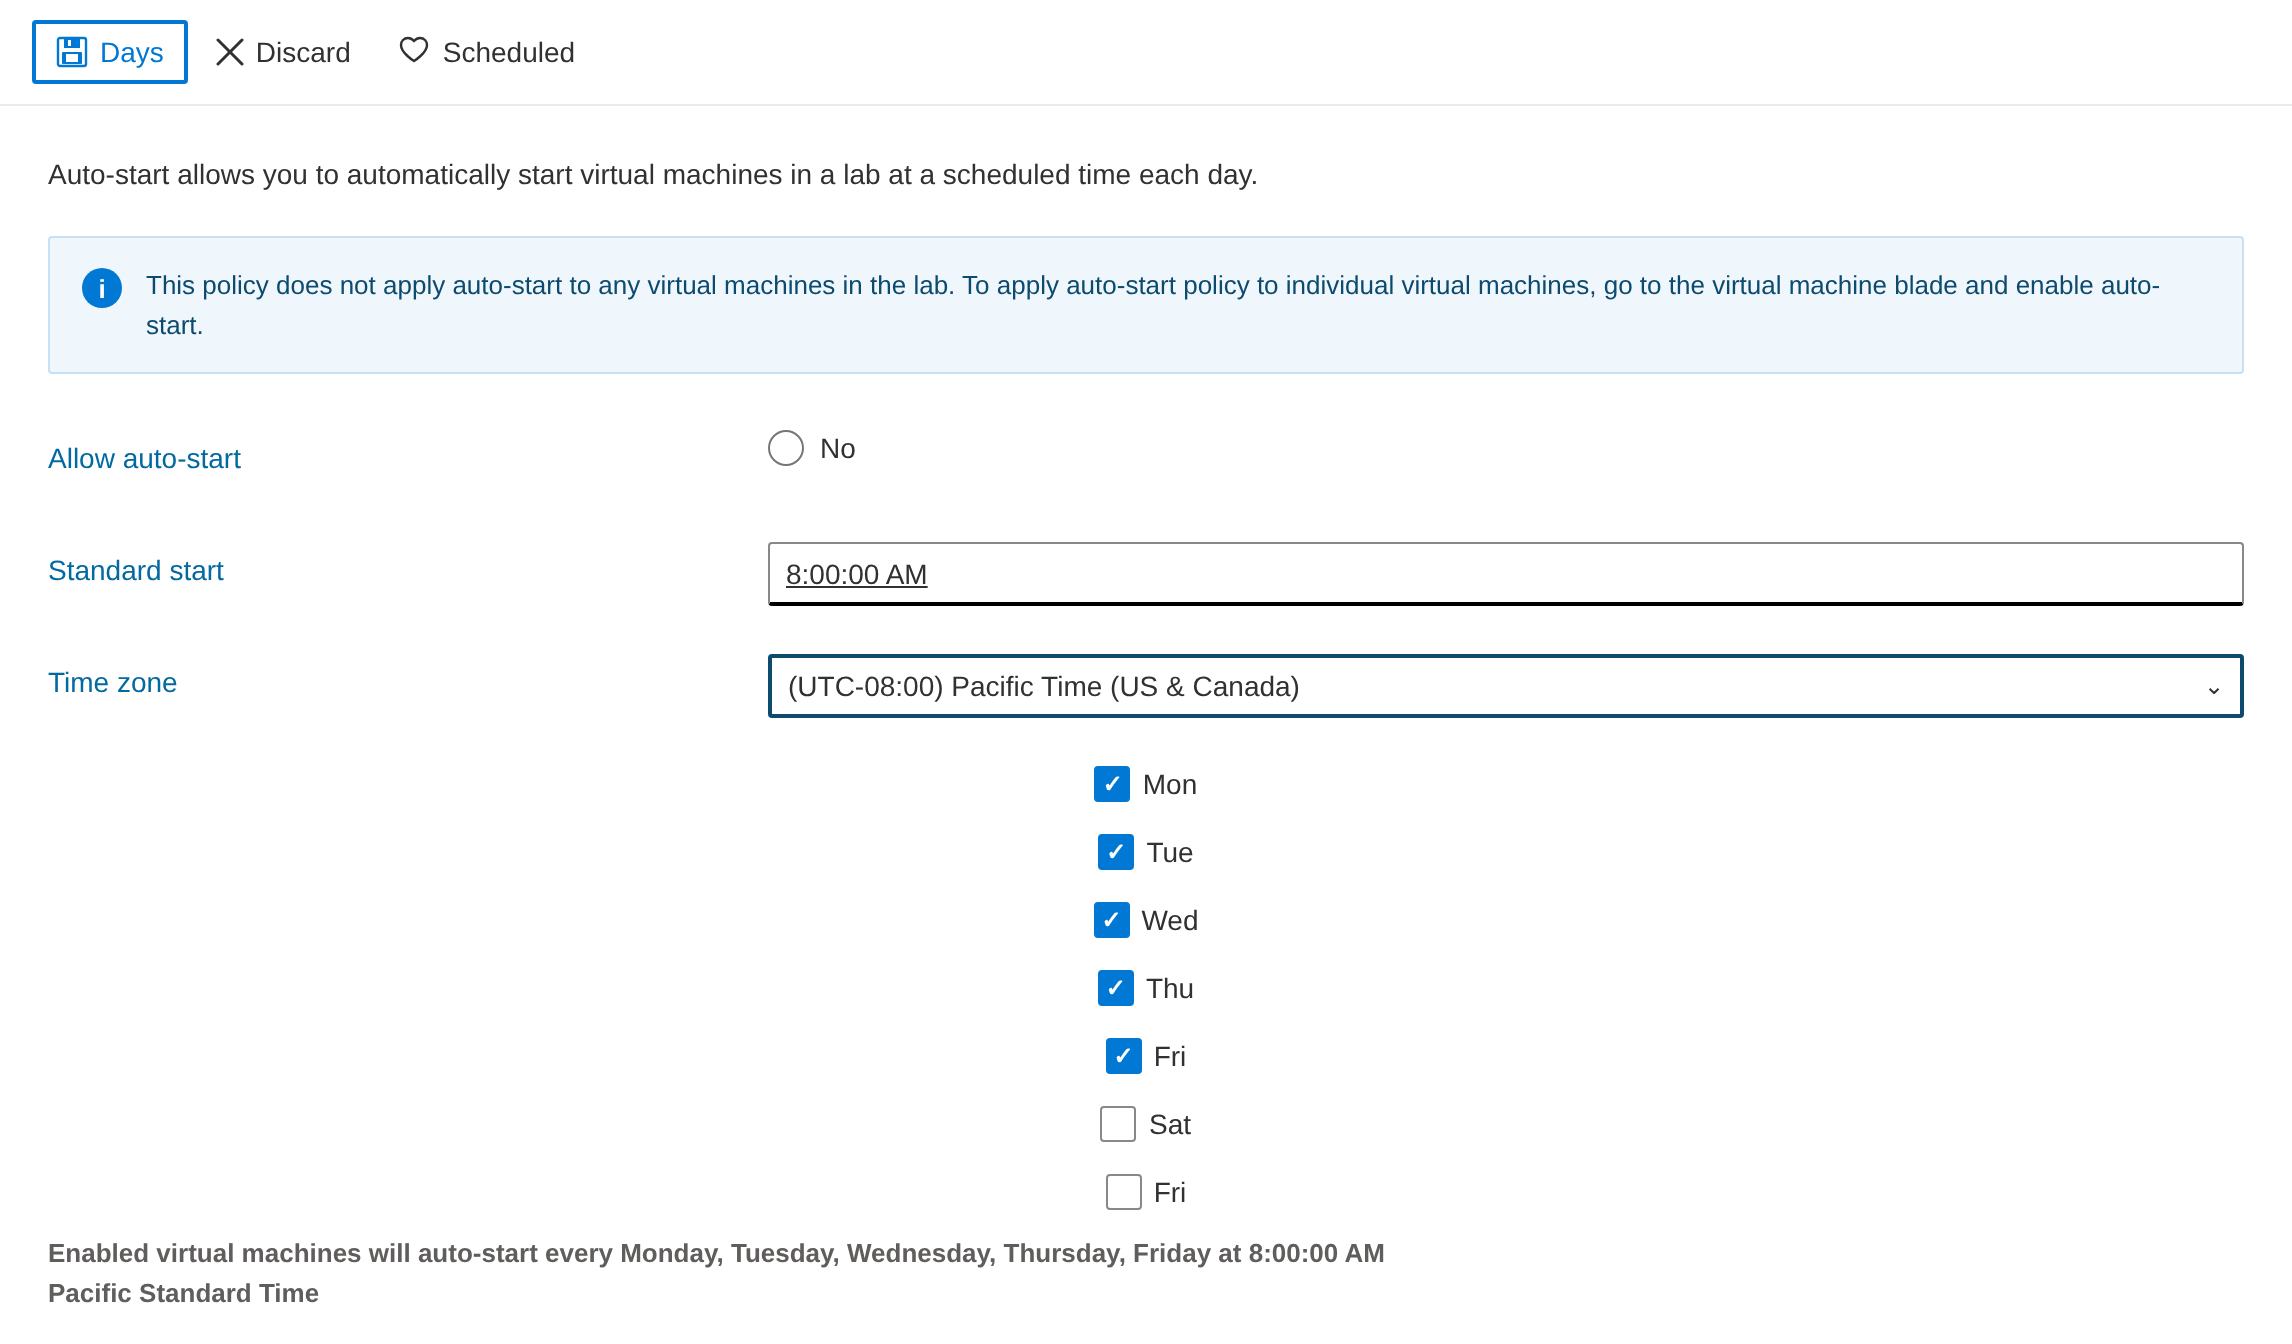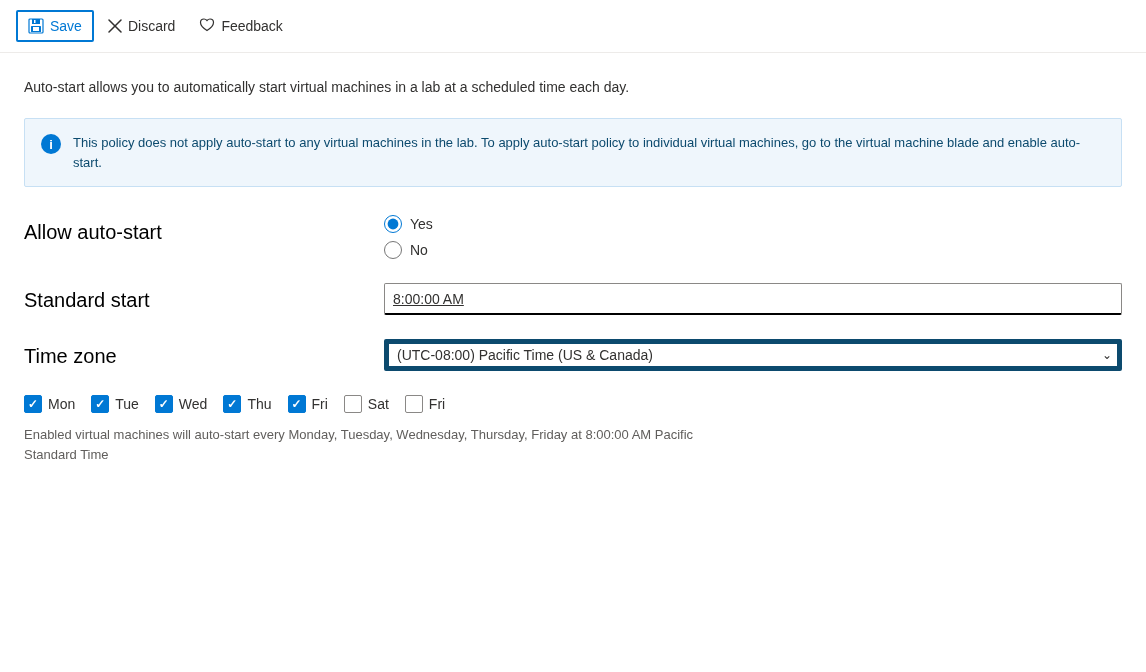--- a/index.html
+++ b/index.html
@@ -82,22 +82,22 @@
 
     
     .form-row {
       display: flex;
       align-items: flex-start;
       margin-bottom: 24px;
       min-height: 32px;
     }
     .form-label {
       width: 360px;
-      font-size: 20px;
-      color: #000000;
+      font-size: 14px;
+      color: #0369a1;
       padding-top: 6px;
       flex-shrink: 0;
     }
     .form-control {
       flex: 1;
     }
 
     
     .radio-group {
       display: flex;
@@ -136,21 +136,21 @@
     .text-input.active-input {
       border-bottom: 2px solid #000000;
       text-decoration: underline;
     }
 
     
     .select-dropdown {
       width: 100%;
       height: 32px;
       padding: 0 8px;
-      border: 5px solid #0c4a6e;
+      border: 2px solid #0c4a6e;
       font-size: 14px;
       color: #323130;
       background: #ffffff;
       appearance: none;
       -webkit-appearance: none;
       cursor: pointer;
       outline: none;
       border-radius: 2px;
       padding-right: 32px;
     }
@@ -166,20 +166,21 @@
       color: #323130;
       font-size: 12px;
     }
 
     
     .days-row {
       display: flex;
       align-items: center;
       gap: 16px;
       flex-wrap: wrap;
+      flex-direction: column;
     }
     .day-item {
       display: flex;
       align-items: center;
       gap: 6px;
       cursor: pointer;
     }
     .day-checkbox {
       width: 18px;
       height: 18px;
@@ -236,58 +237,54 @@
   <button class="toolbar-btn save-btn">
     <span class="save-icon">
       <svg width="16" height="16" viewBox="0 0 16 16" fill="none" xmlns="http://www.w3.org/2000/svg">
         <rect x="1" y="1" width="14" height="14" rx="1" stroke="#0078d4" stroke-width="1.2" fill="none"></rect>
         <rect x="4" y="1" width="8" height="5" fill="#0078d4"></rect>
         <rect x="3" y="8" width="10" height="6" rx="0.5" fill="#0078d4"></rect>
         <rect x="5" y="9" width="6" height="4" fill="white"></rect>
         <rect x="6" y="2" width="1.5" height="3" fill="white"></rect>
       </svg>
     </span>
-    <span>Save</span>
+    <span>Days</span>
   </button>
   <button class="toolbar-btn">
     <span class="discard-icon">
       <svg width="14" height="14" viewBox="0 0 14 14" fill="none" xmlns="http://www.w3.org/2000/svg">
         <line x1="1" y1="1" x2="13" y2="13" stroke="#323130" stroke-width="1.5" stroke-linecap="round"></line>
         <line x1="13" y1="1" x2="1" y2="13" stroke="#323130" stroke-width="1.5" stroke-linecap="round"></line>
       </svg>
     </span>
     <span>Discard</span>
   </button>
   <button class="toolbar-btn">
     <span class="heart-icon">
       <svg width="16" height="16" viewBox="0 0 16 16" fill="none" xmlns="http://www.w3.org/2000/svg">
         <path d="M8 13.5C8 13.5 1.5 9.5 1.5 5.5C1.5 3.5 3 2 5 2C6.2 2 7.2 2.6 8 3.5C8.8 2.6 9.8 2 11 2C13 2 14.5 3.5 14.5 5.5C14.5 9.5 8 13.5 8 13.5Z" stroke="#323130" stroke-width="1.2" fill="none"></path>
       </svg>
     </span>
-    <span>Feedback</span>
+    <span>Scheduled</span>
   </button>
 </div>
 
 <div class="main-content">
 
   <p class="description">Auto-start allows you to automatically start virtual machines in a lab at a scheduled time each day.</p>
 
   <div class="info-banner">
     <div class="info-icon">i</div>
     <span class="info-text">This policy does not apply auto-start to any virtual machines in the lab. To apply auto-start policy to individual virtual machines, go to the virtual machine blade and enable auto-start.</span>
   </div>
 
   <div class="form-row">
     <div class="form-label">Allow auto-start</div>
     <div class="form-control">
       <div class="radio-group">
-        <label class="radio-option">
-          <input type="radio" class="radio-input" name="allow_autostart" checked="" style="">
-          <span class="radio-label">Yes</span>
-        </label>
         <label class="radio-option">
           <input type="radio" class="radio-input" name="allow_autostart" style="">
           <span class="radio-label">No</span>
         </label>
       </div>
     </div>
   </div>
 
   <div class="form-row">
     <div class="form-label">Standard start</div>
@@ -344,17 +341,17 @@
           <div class="day-checkbox"></div>
           <span class="day-label">Sat</span>
         </div>
 
         <div class="day-item">
           <div class="day-checkbox"></div>
           <span class="day-label">Fri</span>
         </div>
       </div>
 
-      <div class="summary-text" style="margin-left: 0; margin-top: 12px; max-width: 700px;">Enabled virtual machines will auto-start every Monday, Tuesday, Wednesday, Thursday, Friday at 8:00:00 AM Pacific Standard Time</div>
+      <div class="summary-text" style="margin-left: 0; margin-top: 12px; max-width: 700px; font-weight: bold;">Enabled virtual machines will auto-start every Monday, Tuesday, Wednesday, Thursday, Friday at 8:00:00 AM Pacific Standard Time</div>
     </div>
   </div>
 
 </div>
 
 </body></html>

